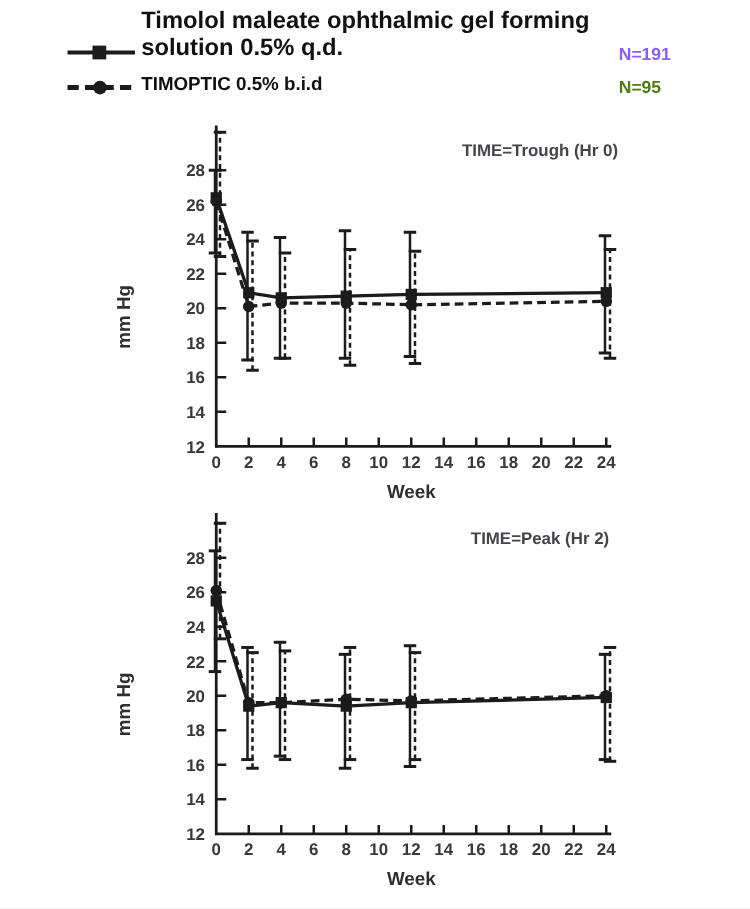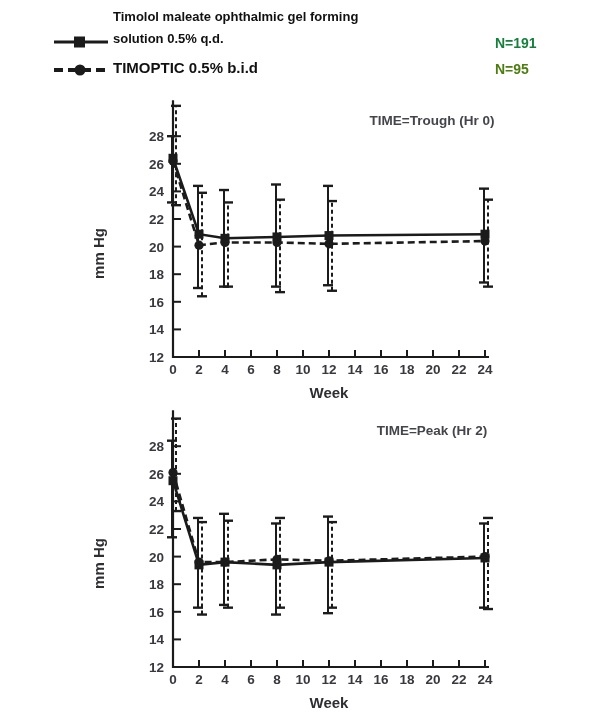--- a/index.html
+++ b/index.html
@@ -6,32 +6,32 @@
   .page{
     position:relative;
     width:600px;height:727px;
     background:#ffffff;
     font-family:"Liberation Sans", sans-serif;
     overflow:hidden;
     border-bottom:1px solid #c9c9c9;
   }
   .legend-title{
     position:absolute;left:113px;top:6px;
-    font-size:13px;font-weight:bold;color:#111111;
+    font-size:19px;font-weight:bold;color:#111111;
     line-height:22px;white-space:pre-line;
   }
   .legend-row2{
     position:absolute;left:113px;top:59px;
     font-size:15px;font-weight:bold;color:#111111;
   }
   .legend-icon1{position:absolute;left:52px;top:34px;}
   .legend-icon2{position:absolute;left:52px;top:62px;}
   .n-label1{
     position:absolute;left:495px;top:35px;
-    font-size:14px;font-weight:bold;color:#15803d;
+    font-size:14px;font-weight:bold;color:#8b5cf6;
   }
   .n-label2{
     position:absolute;left:495px;top:61px;
     font-size:14px;font-weight:bold;color:#4d7c0f;
   }
   .chart-top{position:absolute;left:0;top:95px;}
   .chart-bottom{position:absolute;left:0;top:405px;}
   svg text{font-family:"Liberation Sans", sans-serif;font-weight:bold;}
   svg text.tick{font-size:13.5px;fill:#38383f;}
   svg text.axis-label{font-size:15px;fill:#2e2e33;}

